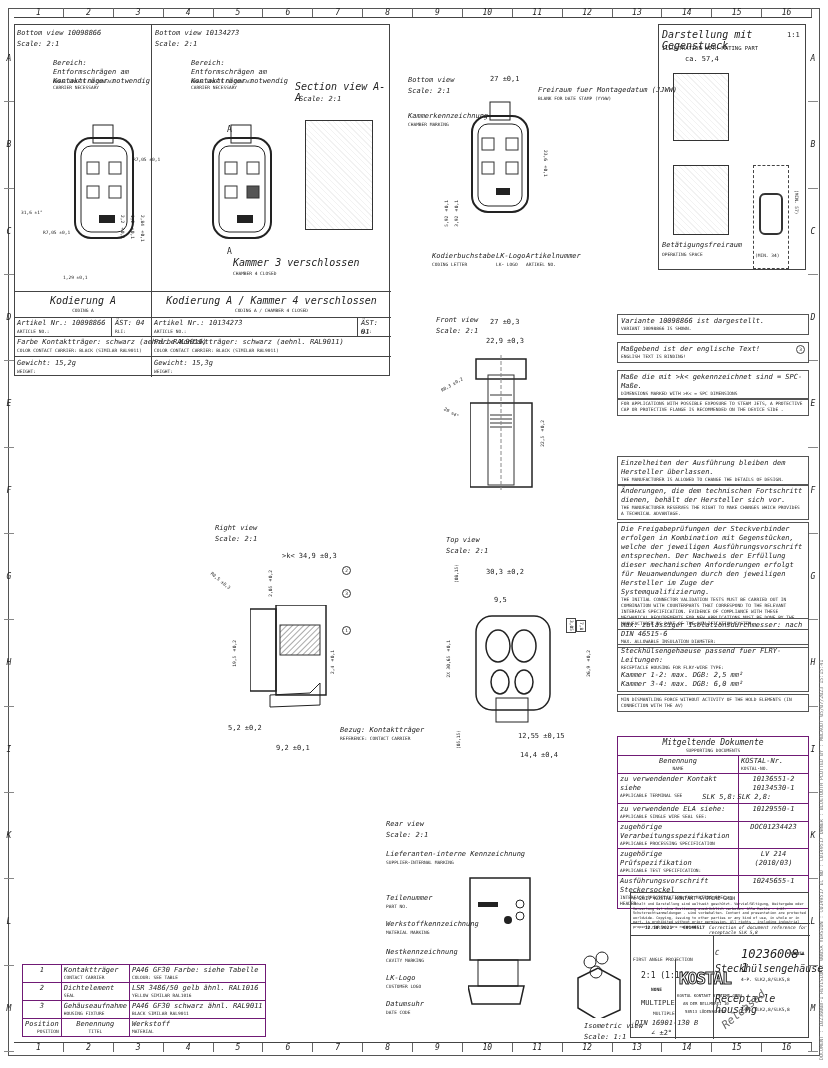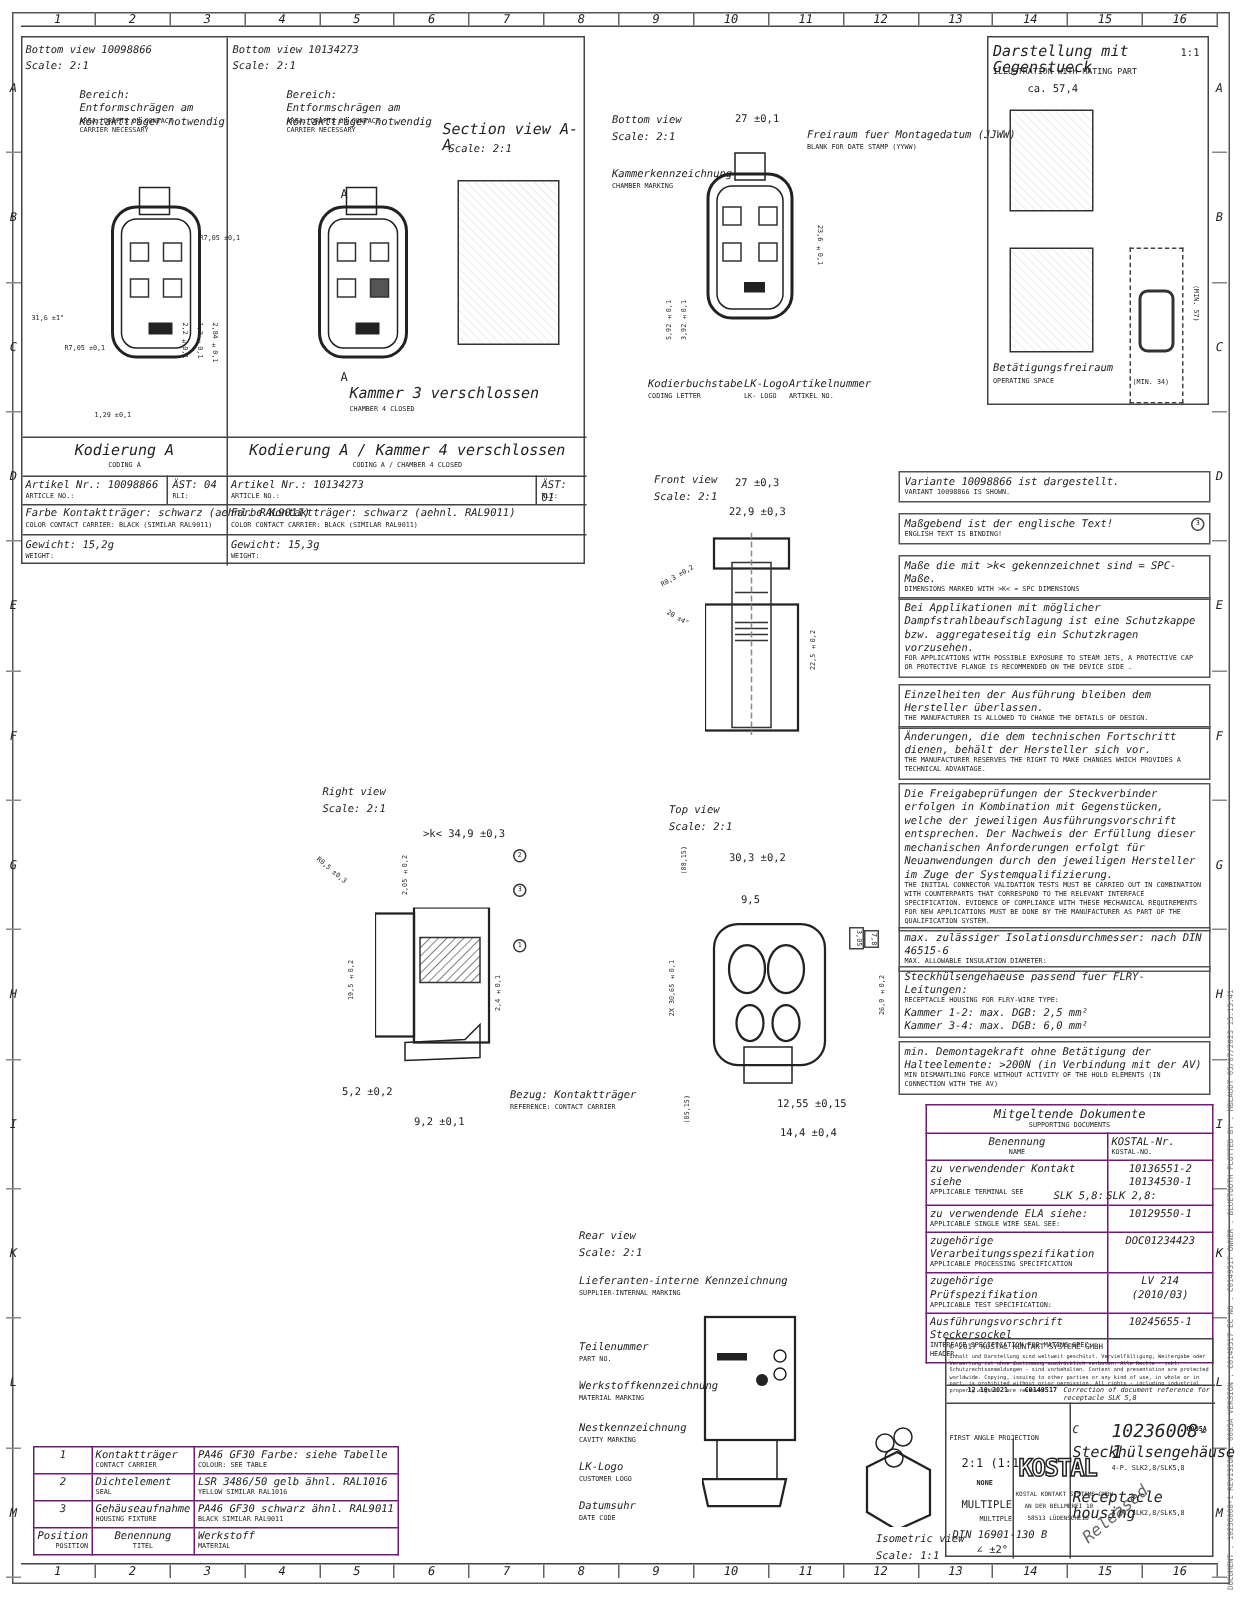--- a/index.html
+++ b/index.html
@@ -11,21 +11,21 @@
 .colbar div{flex:1;border-right:1px solid #666;font-size:8px;font-style:italic;text-align:center;line-height:10px}
 .rowbar{position:absolute;top:16px;width:10px;height:1036px;display:flex;flex-direction:column}
 .rowbar div{flex:1;border-bottom:1px solid #888;font-size:8px;font-style:italic;display:flex;align-items:center;justify-content:center}
 .it{font-style:italic}
 .t8{font-size:8px;line-height:10px}
 .t7{font-size:7px;line-height:9px}
 .t5{font-size:4.5px;line-height:6px;text-transform:uppercase}
 .t10{font-size:10px}
 .t12{font-size:12px}
 .box{position:absolute;border:1px solid #444}
-.note{position:absolute;left:599px;width:208px;border:1px solid #555;padding:2px 3px}
+.note{position:absolute;left:617px;width:192px;border:1px solid #555;padding:2px 3px}
 table{border-collapse:collapse}
 td{border:1px solid #701a75;padding:1px 2px;vertical-align:top}
 .drawing{position:absolute;border:1px solid #333;background:repeating-linear-gradient(45deg,transparent,transparent 3px,rgba(0,0,0,.05) 3px,rgba(0,0,0,.05) 4px)}
 .stamp{position:absolute;font-style:italic;color:#666}
 </style>
 </head>
 <body>
 
 <div class="frame"></div>
 <div class="colbar" style="top:8px">
@@ -242,21 +242,20 @@
 <div class="note" style="top:342px">
   <div class="t7 it">Maßgebend ist der englische Text!</div>
   <div class="t5">ENGLISH TEXT IS BINDING!</div>
   <span class="abs t5" style="right:3px;top:2px;border:1px solid #444;border-radius:50%;width:9px;height:9px;text-align:center;line-height:8px">3</span>
 </div>
 <div class="note" style="top:370px">
   <div class="t7 it">Maße die mit &gt;k&lt; gekennzeichnet sind = SPC-Maße.</div>
   <div class="t5">DIMENSIONS MARKED WITH &gt;k&lt; = SPC DIMENSIONS</div>
 </div>
 <div class="note" style="top:398px">
-  <div class="t7 it">Bei Applikationen mit möglicher Dampfstrahlbeaufschlagung ist eine Schutzkappe bzw. aggregateseitig ein Schutzkragen vorzusehen.</div>
   <div class="t5">FOR APPLICATIONS WITH POSSIBLE EXPOSURE TO STEAM JETS, A PROTECTIVE CAP OR PROTECTIVE FLANGE IS RECOMMENDED ON THE DEVICE SIDE .</div>
 </div>
 <div class="note" style="top:456px">
   <div class="t7 it">Einzelheiten der Ausführung bleiben dem Hersteller überlassen.</div>
   <div class="t5">THE MANUFACTURER IS ALLOWED TO CHANGE THE DETAILS OF DESIGN.</div>
 </div>
 <div class="note" style="top:484px">
   <div class="t7 it">Änderungen, die dem technischen Fortschritt dienen, behält der Hersteller sich vor.</div>
   <div class="t5">THE MANUFACTURER RESERVES THE RIGHT TO MAKE CHANGES WHICH PROVIDES A TECHNICAL ADVANTAGE.</div>
 </div>
@@ -268,21 +267,20 @@
   <div class="t7 it">max. zulässiger Isolationsdurchmesser: nach DIN 46515-6</div>
   <div class="t5">MAX. ALLOWABLE INSULATION DIAMETER:</div>
 </div>
 <div class="note" style="top:644px">
   <div class="t7 it">Steckhülsengehaeuse passend fuer FLRY-Leitungen:</div>
   <div class="t5">RECEPTACLE HOUSING FOR FLRY-WIRE TYPE:</div>
   <div class="t7 it">Kammer 1-2:  max. DGB:  2,5 mm²</div>
   <div class="t7 it">Kammer 3-4:  max. DGB:  6,0 mm²</div>
 </div>
 <div class="note" style="top:694px">
-  <div class="t7 it">min. Demontagekraft ohne Betätigung der Halteelemente: &gt;200N (in Verbindung mit der AV)</div>
   <div class="t5">MIN DISMANTLING FORCE WITHOUT ACTIVITY OF THE HOLD ELEMENTS (IN CONNECTION WITH THE AV)</div>
 </div>
 
 <table class="abs t7" style="left:617px;top:736px;width:192px">
   <tbody>
       <tr>
         <td colspan="2" style="text-align:center">
           <div class="it t8">Mitgeltende Dokumente</div>
           <div class="t5">SUPPORTING DOCUMENTS</div>
         </td>

